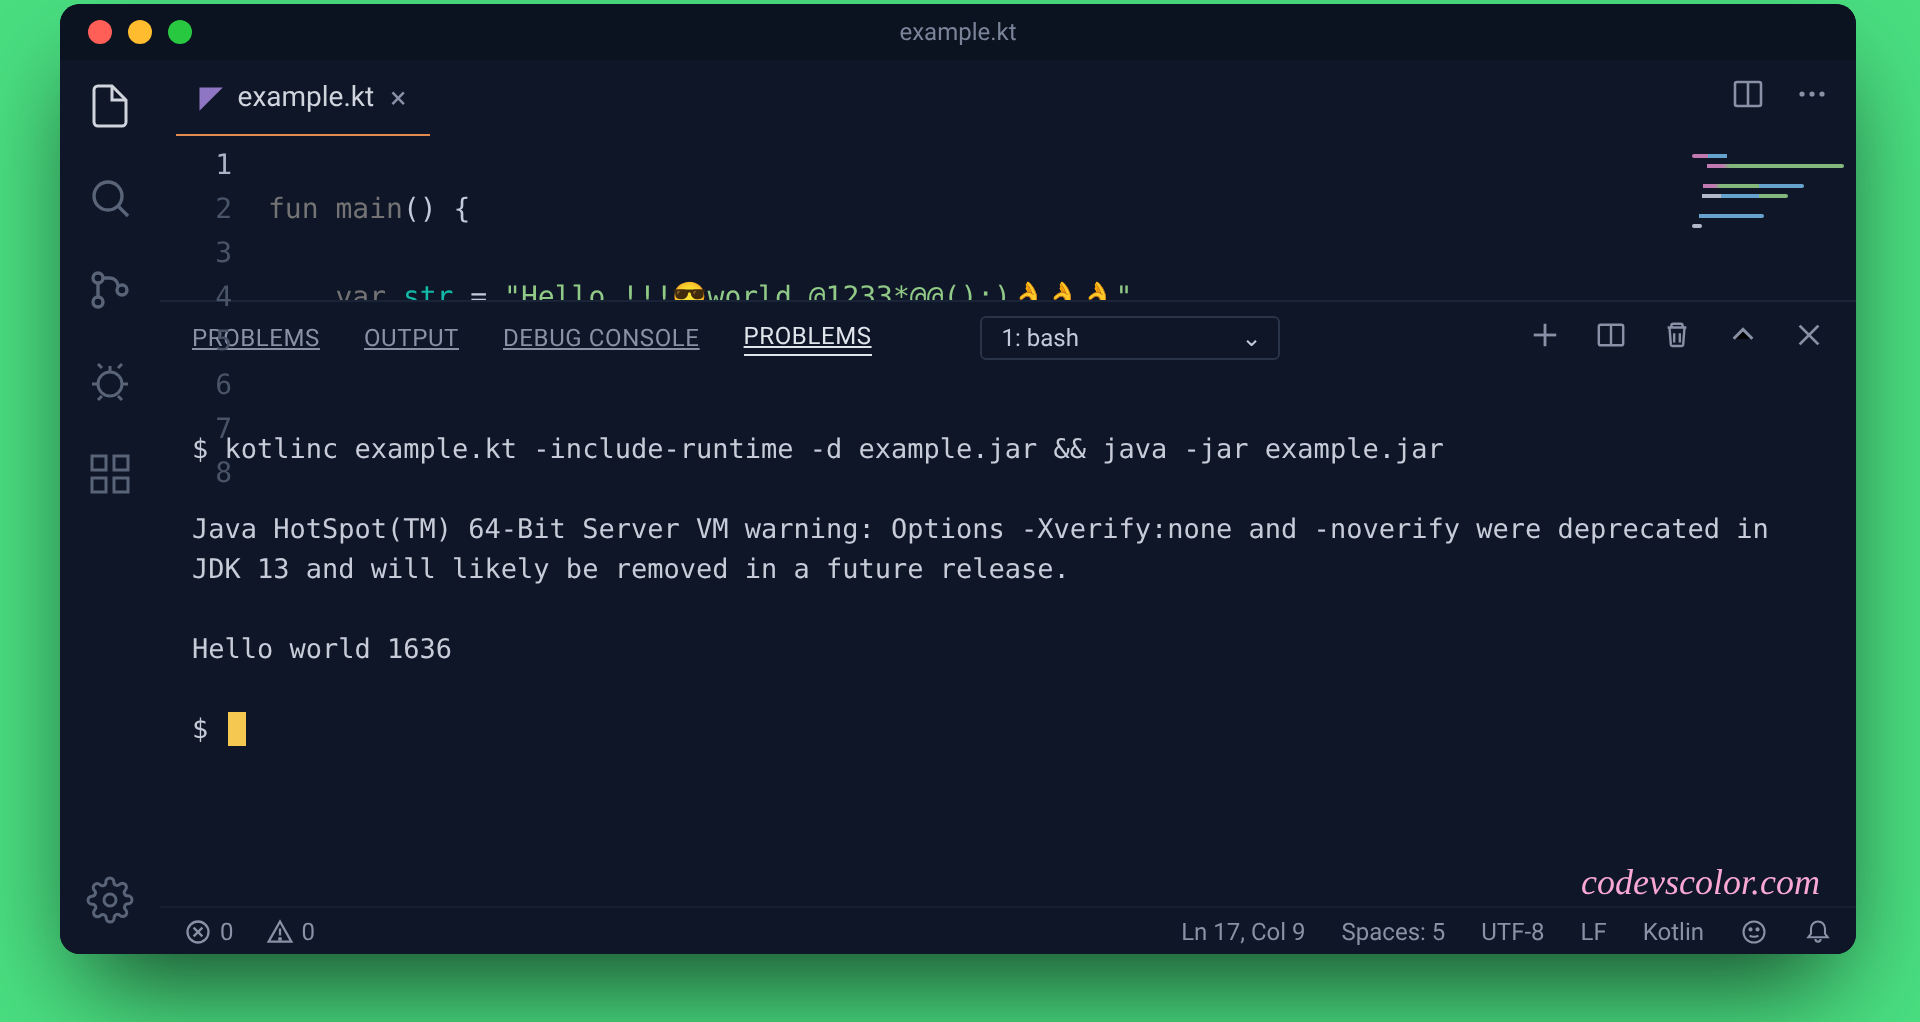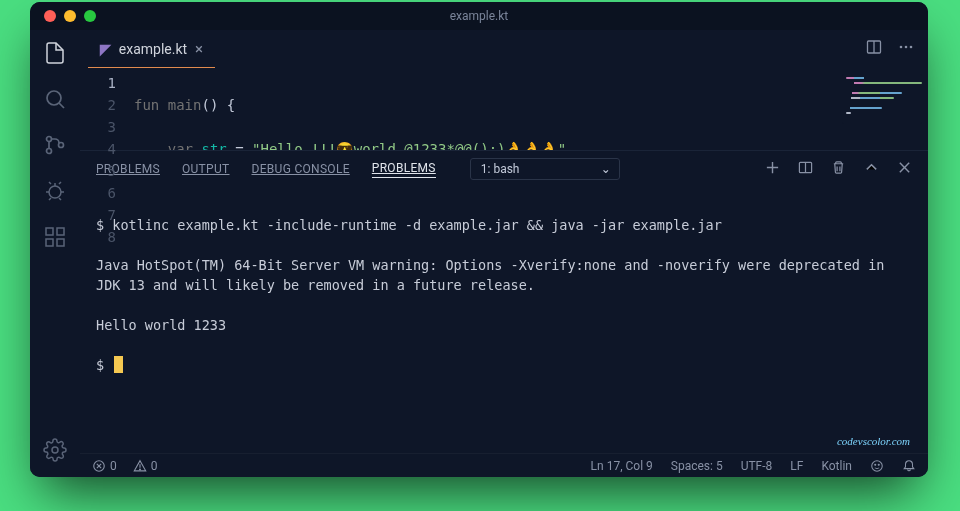--- a/index.html
+++ b/index.html
@@ -28,27 +28,27 @@
 .gutter { width:54px; text-align:right; padding-right:18px; color:#4a5468; font-family:'Menlo','Monaco','Consolas',monospace; font-size:14px; line-height:22px; padding-top:4px; }
 .gutter .cur { color:#aab2c5; }
 .code { flex:1; font-family:'Menlo','Monaco','Consolas',monospace; font-size:14px; line-height:22px; padding-top:4px; color:#c3cad9; white-space:pre; overflow:hidden; }
 .kw { color:#737373;text-align:right; } .fn { color:#737373; } .va { color:#14b8a6; } .str { color:#91c986; } .op { color:#c3cad9; }
 .minimap { position:absolute; top:6px; right:6px; width:80px; height:50px; background:#0e1628; opacity:0.9; border-radius:2px; }
 .minimap .ml { height:2px; margin:3px 4px; border-radius:1px; }
 .panel { display:flex; flex-direction:column; background:#0e1628; border-top:1px solid #1a2438; flex-shrink:0; }
 .panel-tabs { display:flex; align-items:center; height:36px; padding:0 16px; gap:22px; font-size:12px; color:#8891a5; }
 .panel-tab { cursor:pointer; letter-spacing:0.3px;text-decoration:underline; }
 .panel-tab.active { color:#e0e4eb; border-bottom:1px solid #e0e4eb; padding-bottom:2px; }
-.term-select { margin-left:12px; background:#0e1628; border:1px solid #2a3448; color:#c3cad9; font-size:12px; padding:3px 50px 3px 10px; border-radius:3px; cursor:pointer; position:relative; width:150px; display:flex; justify-content:space-between; align-items:center; }
+.term-select { margin-left:32px; background:#0e1628; border:1px solid #2a3448; color:#c3cad9; font-size:12px; padding:3px 50px 3px 10px; border-radius:3px; cursor:pointer; position:relative; width:150px; display:flex; justify-content:space-between; align-items:center; }
 .panel-actions { margin-left:auto; display:flex; gap:18px; color:#8891a5; align-items:center; }
 .panel-act { cursor:pointer; }
 .panel-act svg { width:15px; height:15px; }
 .term-body { padding:8px 16px 18px 16px; font-family:'Menlo','Monaco','Consolas',monospace; font-size:13.5px; line-height:20px; color:#c7ccd8; white-space:pre-wrap; word-break:break-word; position:relative; }
 .cursor { display:inline-block; width:9px; height:17px; background:#f5c851; vertical-align:text-bottom; margin-left:2px; }
-.watermark { position:absolute; right:18px; bottom:2px; color:#7dd3fc; font-style:italic; font-size:11px; font-family:cursive; }
+.watermark { position:absolute; right:18px; bottom:2px; color:#f9a8d4; font-style:italic; font-size:18px; font-family:cursive; }
 .statusbar { height:24px; background:#0e1628; border-top:1px solid rgba(255,255,255,0.04); display:flex; align-items:center; font-size:12px; color:#8891a5; padding:0 12px; gap:16px; }
 .sb-right { margin-left:auto; display:flex; gap:18px; align-items:center; }
 .sb-item { cursor:pointer; display:flex; align-items:center; gap:4px; }
 .sb-item svg { width:14px; height:14px; }
 </style>
 </head>
 <body>
 
 <div class="window">
 
@@ -191,21 +191,21 @@
                 </svg></span>
             <span class="panel-act"><svg viewBox="0 0 16 16" stroke="currentColor" stroke-width="1.5">
                   <line x1="3" y1="3" x2="13" y2="13"></line>
                   <line x1="13" y1="3" x2="3" y2="13"></line>
                 </svg></span>
           </div>
         </div>
         <div class="term-body">
 <div>$ kotlinc example.kt -include-runtime -d example.jar &amp;&amp; java -jar example.jar</div>
 <div>Java HotSpot(TM) 64-Bit Server VM warning: Options -Xverify:none and -noverify were deprecated in JDK 13 and will likely be removed in a future release.</div>
-<div>Hello world 1233</div>
+<div>Hello world 1636</div>
 <div><span>$ </span><span class="cursor"></span></div>
           <div class="watermark">codevscolor.com</div>
         </div>
       </div>
 
       <div class="statusbar">
         <span class="sb-item">
           <svg viewBox="0 0 16 16" fill="none" stroke="currentColor" stroke-width="1.3">
               <circle cx="8" cy="8" r="6"></circle>
               <line x1="5.5" y1="5.5" x2="10.5" y2="10.5"></line>

